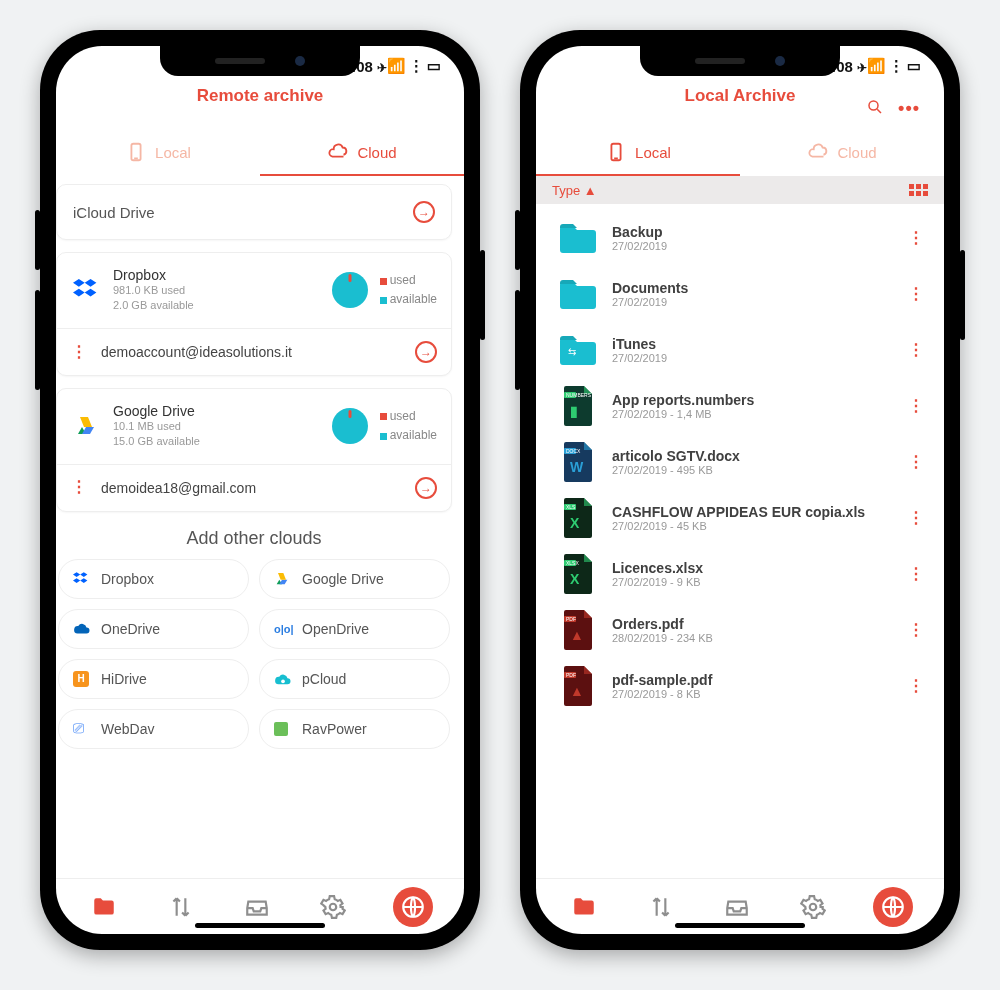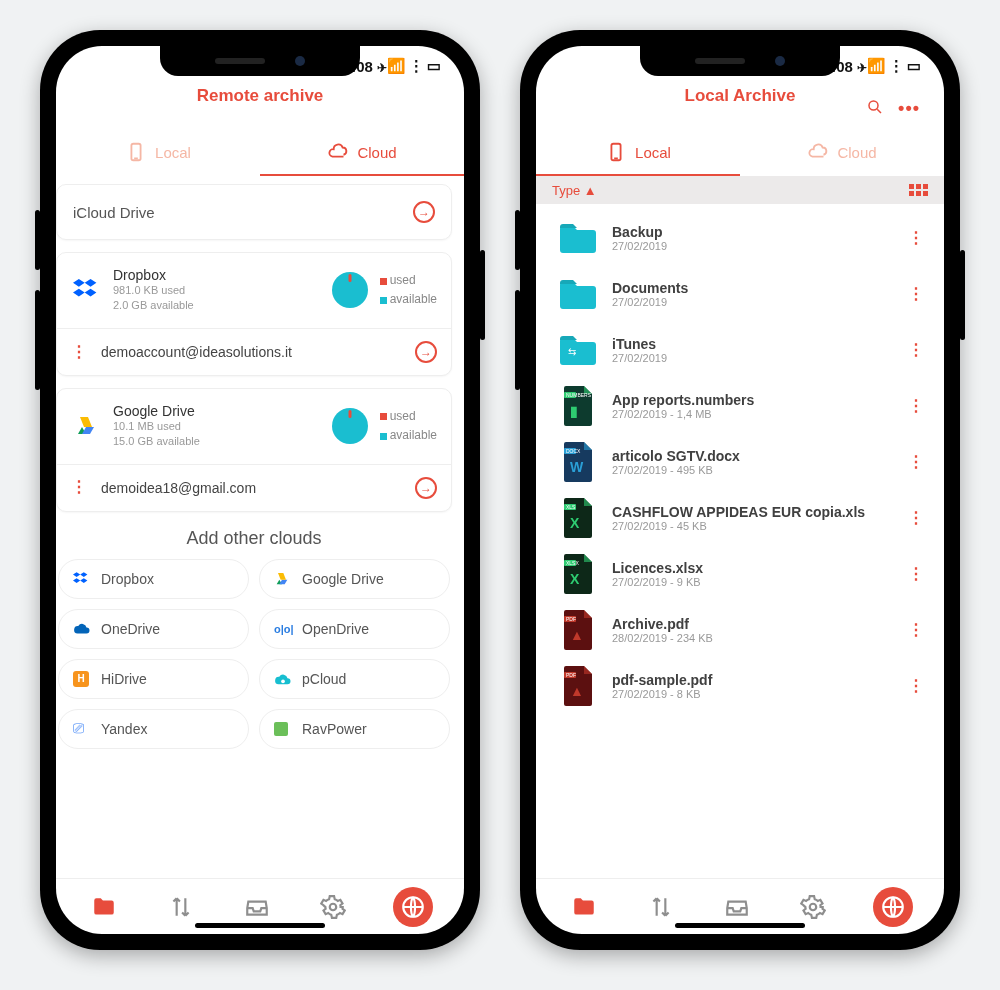--- a/index.html
+++ b/index.html
@@ -335,21 +335,21 @@
                 <path fill="#17bed0" d="M6 16a5 5 0 0 1 1-10 6 6 0 0 1 11 2 4 4 0 0 1 0 8z"></path>
                 <circle cx="12" cy="12" r="2.5" fill="#fff"></circle>
               </svg>
             </span>
             <span>pCloud</span>
           </div>
           <div class="chip">
             <span class="ci">
               <span style="color:#3b82f6;font-size:14px">⎚</span>
             </span>
-            <span>Yandex</span>
+            <span>WebDav</span>
           </div>
           <div class="chip" style="flex: 0 0 calc(50% - 5px);">
             <span class="ci">
               <span style="background:#6bbf59;width:14px;height:14px;display:inline-block;border-radius:2px"></span>
             </span>
             <span>RavPower</span>
           </div>
         </div>
     </div>
 
@@ -556,21 +556,21 @@
           <div class="f-icon">
             <svg class="doc-svg" viewBox="0 0 32 40">
               <path fill="#5c1010" d="M4 0h18l8 8v30a2 2 0 0 1-2 2H4a2 2 0 0 1-2-2V2a2 2 0 0 1 2-2z"></path>
               <path fill="#c0392b" d="M22 0l8 8h-8z" opacity=".6"></path>
               <text x="8" y="30" font-size="14" font-weight="700" fill="#c0392b">▲</text>
               <rect x="2" y="6" width="12" height="6" rx="1" fill="#c0392b"></rect>
               <text x="4" y="11" font-size="5" fill="#fff">PDF</text>
             </svg>
           </div>
           <div class="f-text">
-            <div class="f-name">Archive.pdf</div>
+            <div class="f-name">Orders.pdf</div>
             <div class="f-meta">28/02/2019 - 234 KB</div>
           </div>
           <div class="f-dots">⋮</div>
         </div>
         <div class="file-row">
           <div class="f-icon">
             <svg class="doc-svg" viewBox="0 0 32 40">
               <path fill="#5c1010" d="M4 0h18l8 8v30a2 2 0 0 1-2 2H4a2 2 0 0 1-2-2V2a2 2 0 0 1 2-2z"></path>
               <path fill="#c0392b" d="M22 0l8 8h-8z" opacity=".6"></path>
               <text x="8" y="30" font-size="14" font-weight="700" fill="#c0392b">▲</text>

